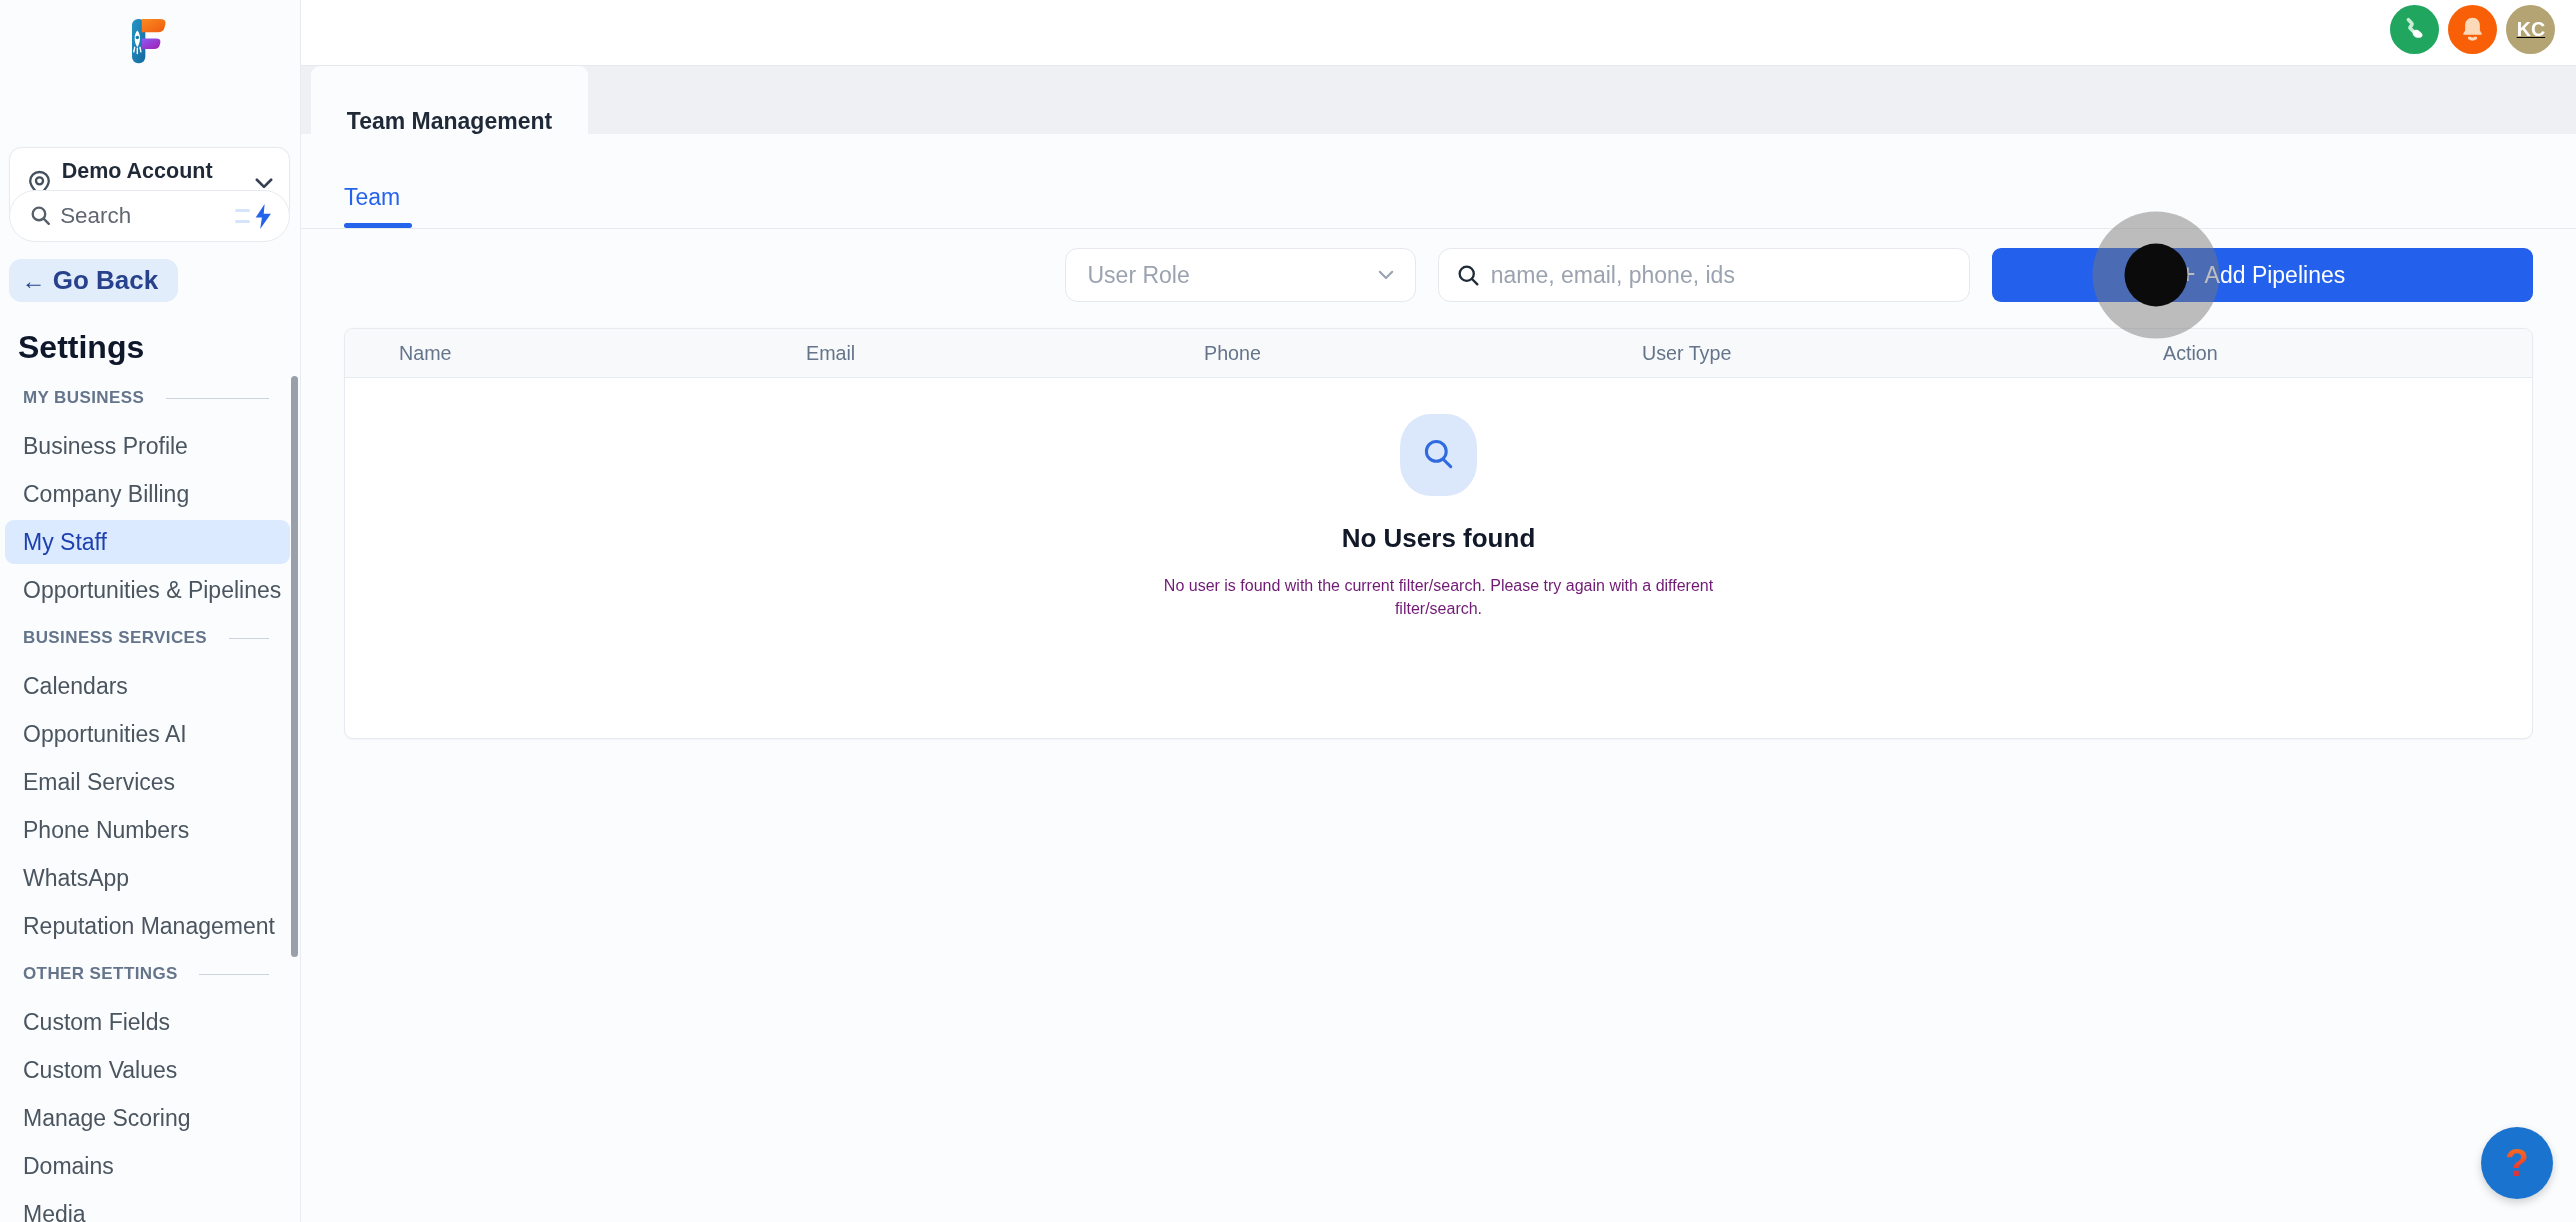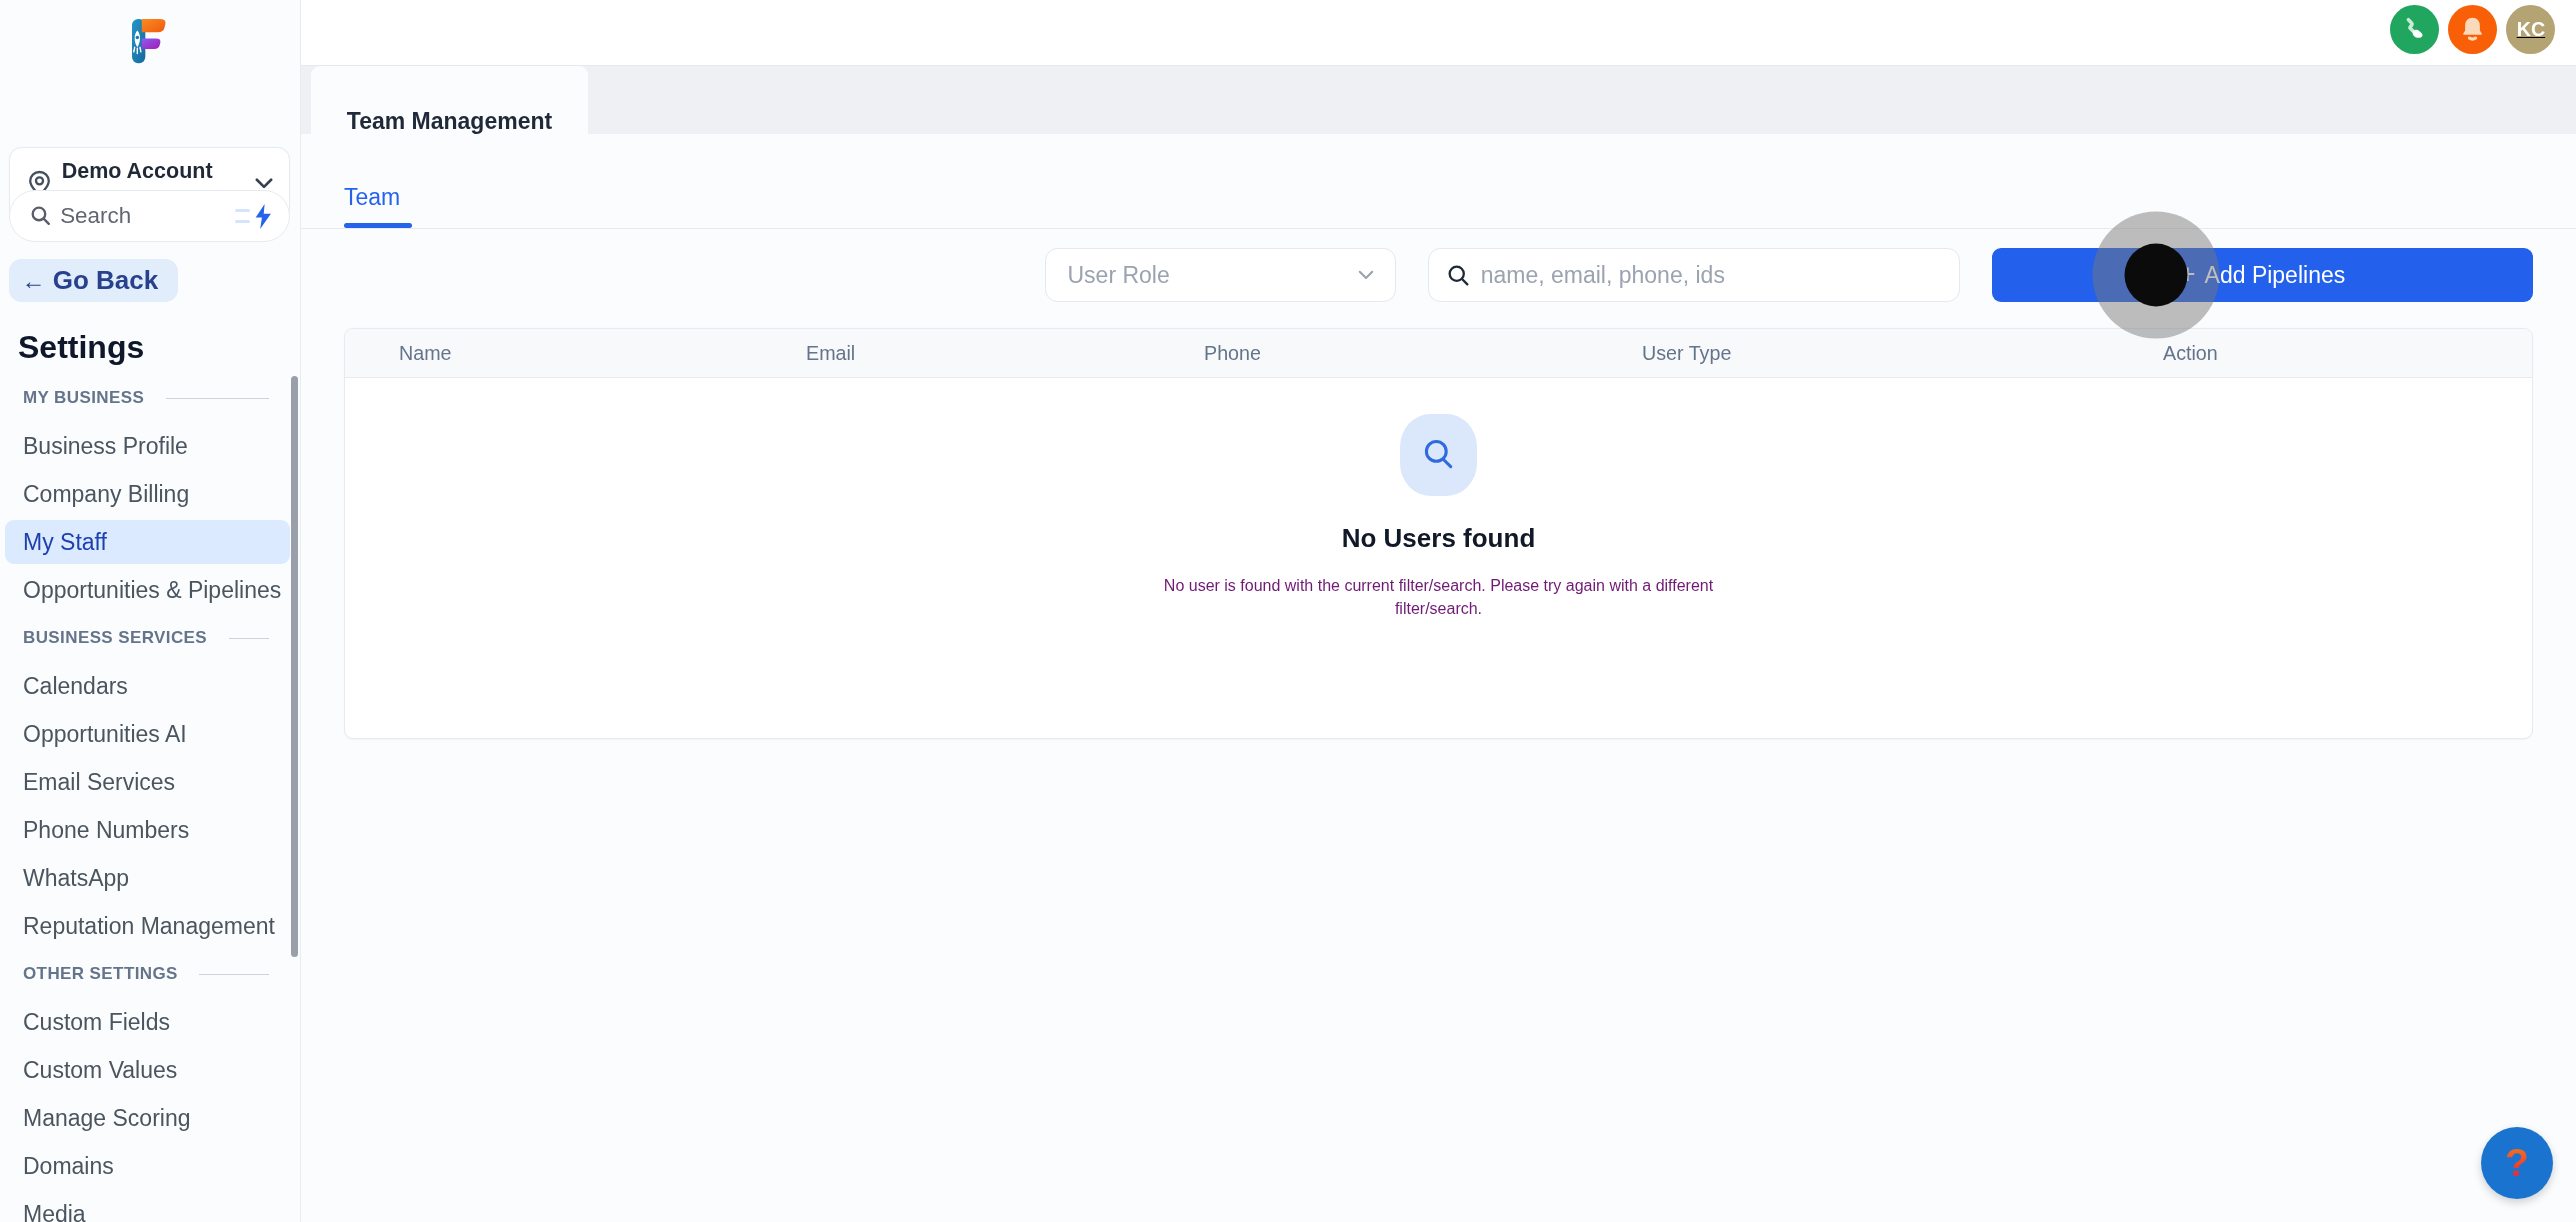--- a/index.html
+++ b/index.html
@@ -65,21 +65,21 @@
     font-size:23px; font-weight:700; color:#1f2937; cursor:pointer; }
 
   
   .content { position:absolute; left:301px; top:134px; right:0; bottom:0; background:#fbfcfe; }
   .subtab { position:absolute; left:43px; top:50px; font-size:23px; font-weight:500;
     color:#2563eb; cursor:pointer; }
   .subtab-underline { position:absolute; left:43px; top:89px; width:68px; height:5.4px;
     border-radius:2.7px; background:#2563eb; }
   .tabs-divider { position:absolute; left:0; right:0; top:94px; height:0.9px; background:#e8eaee; }
 
-  .filter-row { position:absolute; top:114px; right:43px; height:54px; display:flex; gap:32px; }
+  .filter-row { position:absolute; top:114px; right:43px; height:54px; display:flex; gap:22px; }
   .role-select { width:351px; height:54px; background:#fff; border:0.9px solid #e5e8ec;
     border-radius:12.5px; display:flex; align-items:center; padding:0 21.5px; cursor:pointer; }
   .role-select .ph { font-size:23px; color:#9aa3af; }
   .role-select .chev { margin-left:auto; }
   .table-search { width:532px; height:54px; background:#fff; border:0.9px solid #e5e8ec;
     border-radius:12.5px; display:flex; align-items:center; padding:0 18px; }
   .table-search input { border:0; outline:0; background:transparent; font-size:23px;
     color:#374151; margin-left:10.7px; flex:1; font-family:inherit; }
   .table-search input::placeholder { color:#9aa3af; }
   .add-btn { width:541px; height:54px; background:#2360ec; border:none; border-radius:9px;

